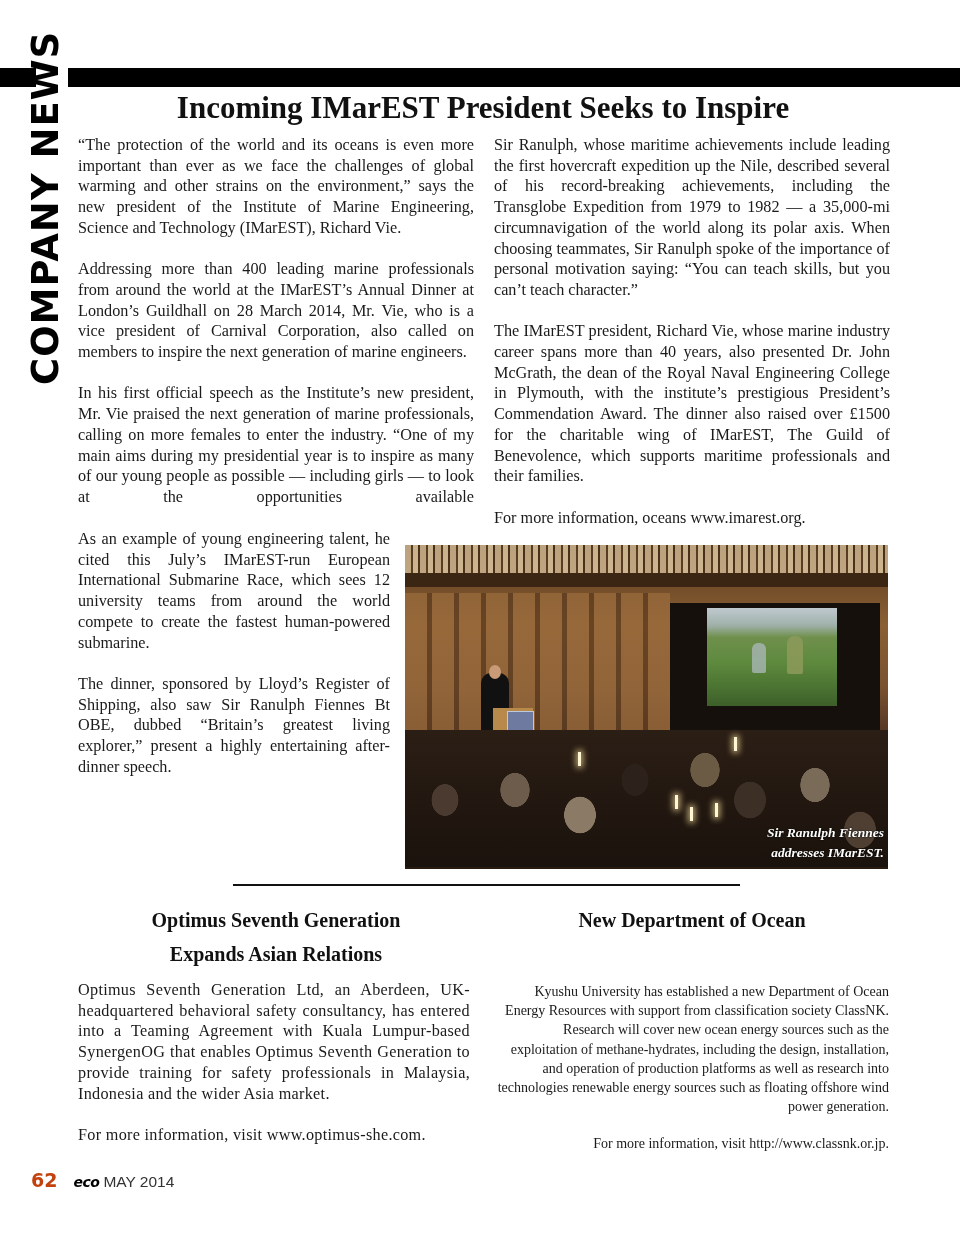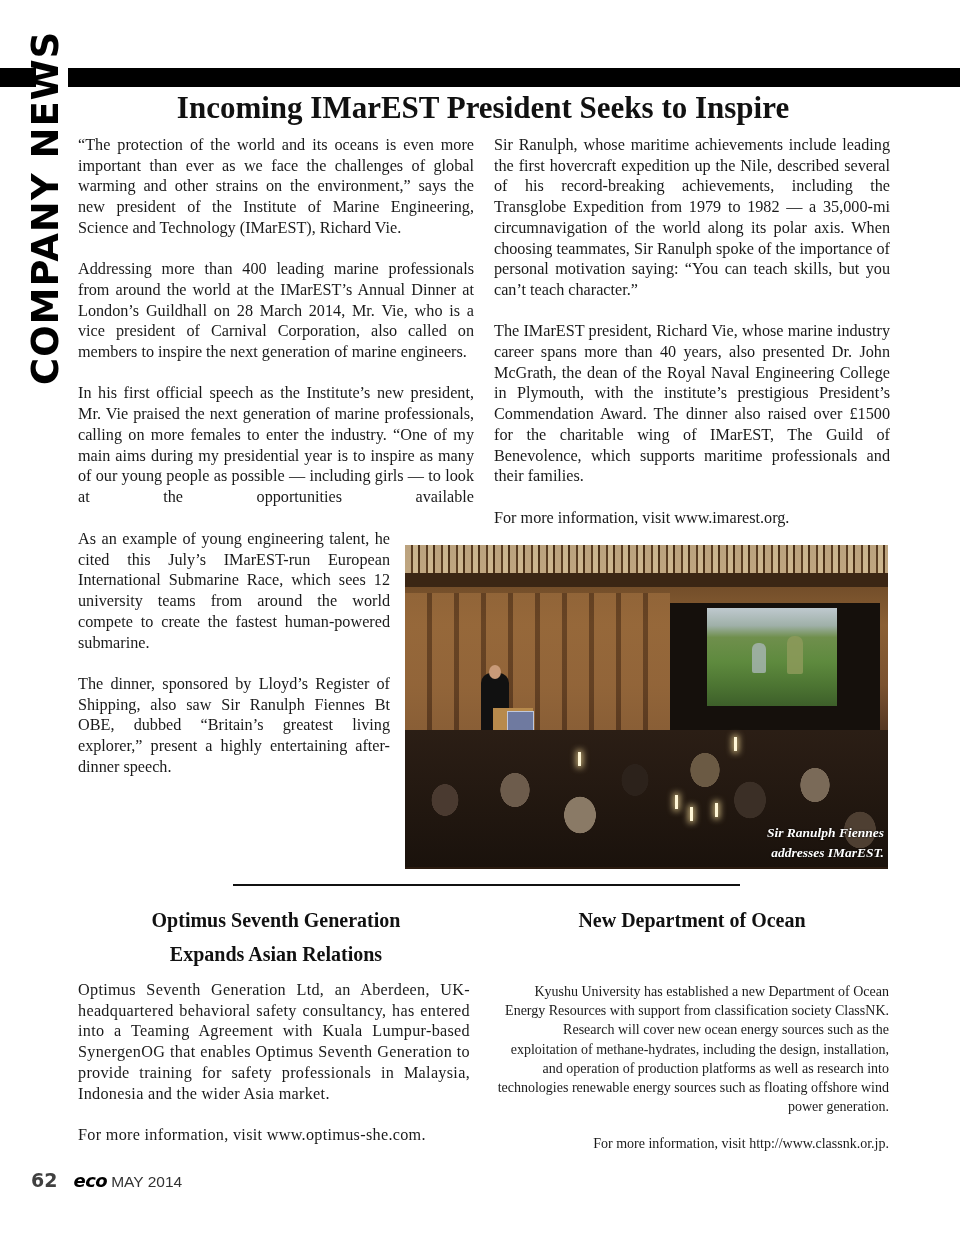--- a/index.html
+++ b/index.html
@@ -64,22 +64,22 @@
     font-size: 13.5px; line-height: 20px; color: #fff; text-shadow: 0 0 2px #000;
   }
 
   .divider { position: absolute; left: 233px; top: 884px; width: 507px; height: 2px; background: #111; }
 
   h2.subhead {
     position: absolute; margin: 0; text-align: center; font-family: "Liberation Serif", serif;
     font-weight: bold; font-size: 20px; line-height: 34px; color: #111;
   }
   .footer { position: absolute; left: 31px; top: 1169px; height: 24px; display: flex; align-items: baseline; white-space: nowrap; }
-  .footer .page-no { font-family: "DejaVu Sans", sans-serif; font-weight: bold; font-size: 19px; color: #404040; margin-right: 16px; }
-  .footer .brand { font-family: "DejaVu Sans", sans-serif; font-weight: bold; font-style: italic; font-size: 18px; color: #000; margin-right: 4px; letter-spacing: -0.5px; }
+  .footer .page-no { font-family: "DejaVu Sans", sans-serif; font-weight: bold; font-size: 19px; color: #c2410c; margin-right: 16px; }
+  .footer .brand { font-family: "DejaVu Sans", sans-serif; font-weight: bold; font-style: italic; font-size: 14px; color: #000; margin-right: 4px; letter-spacing: -0.5px; }
   .footer .issue { font-family: "Liberation Sans", sans-serif; font-size: 15.5px; color: #333; }
 </style>
 </head>
 <body>
 
 <div class="top-bar left"></div>
 <div class="top-bar right"></div>
 <div class="section-label">COMPANY NEWS</div>
 
 <h1 class="headline">Incoming IMarEST President Seeks to Inspire</h1>
@@ -91,21 +91,21 @@
 </div>
 
 <div class="col" style="left:78px; top:529px; width:312px;">
   <p>As an example of young engineering talent, he cited this July’s IMarEST-run European International Submarine Race, which sees 12 university teams from around the world compete to create the fastest human-powered submarine.</p>
   <p>The dinner, sponsored by Lloyd’s Register of Shipping, also saw Sir Ranulph Fiennes Bt OBE, dubbed “Britain’s greatest living explorer,” present a highly entertaining after-dinner speech.</p>
 </div>
 
 <div class="col" style="left:494px; top:135px; width:396px;">
   <p>Sir Ranulph, whose maritime achievements include leading the first hovercraft expedition up the Nile, described several of his record-breaking achievements, including the Transglobe Expedition from 1979 to 1982 — a 35,000-mi circumnavigation of the world along its polar axis.  When choosing teammates, Sir Ranulph spoke of the importance of personal motivation saying: “You can teach skills, but you can’t teach character.”</p>
   <p>The IMarEST president, Richard Vie, whose marine industry career spans more than 40 years, also presented Dr. John McGrath, the dean of the Royal Naval Engineering College in Plymouth, with the institute’s prestigious President’s Commendation Award.  The dinner also raised over £1500 for the charitable wing of IMarEST, The Guild of Benevolence, which supports maritime professionals and their families.</p>
-  <p>For more information, visit www.imarest.org.</p>
+  <p>For more information, oceans www.imarest.org.</p>
 </div>
 
 <div class="photo">
   <div class="wall"></div>
   <div class="gallery"></div>
   <div class="rail"></div>
   <div class="arches"></div>
   <div class="curtain"></div>
   <div class="screen">
     <div class="fig1"></div>

